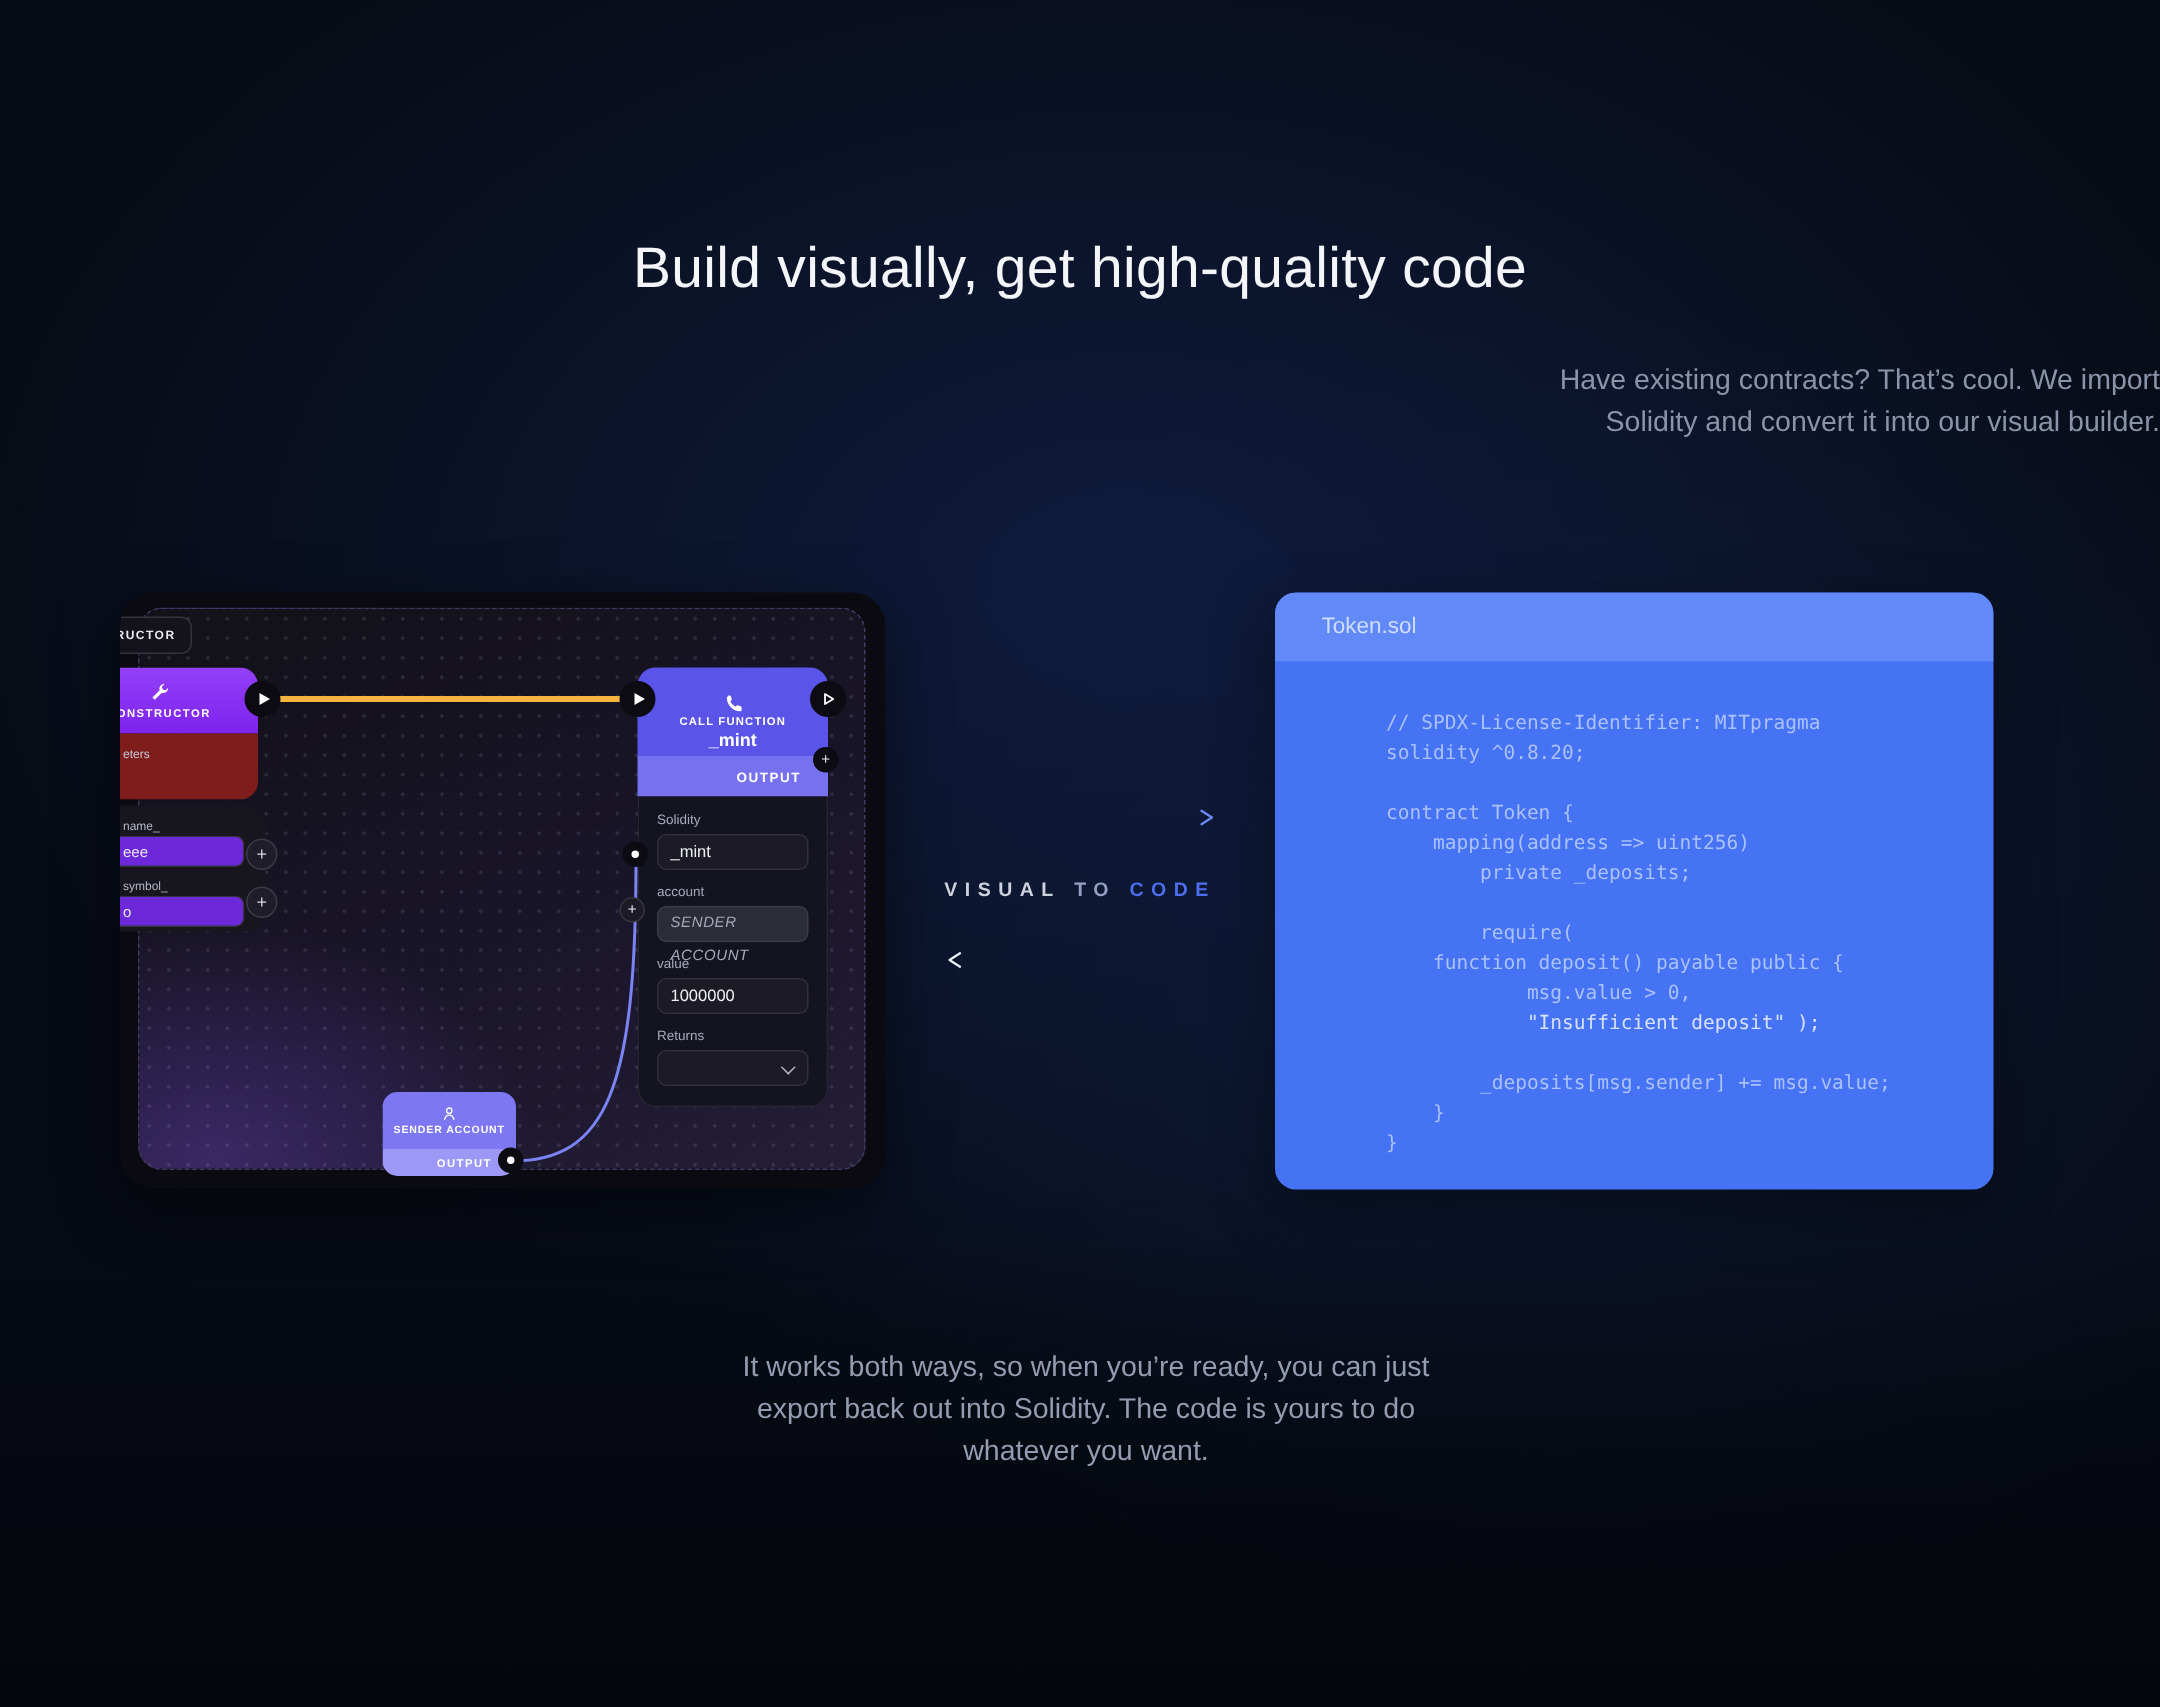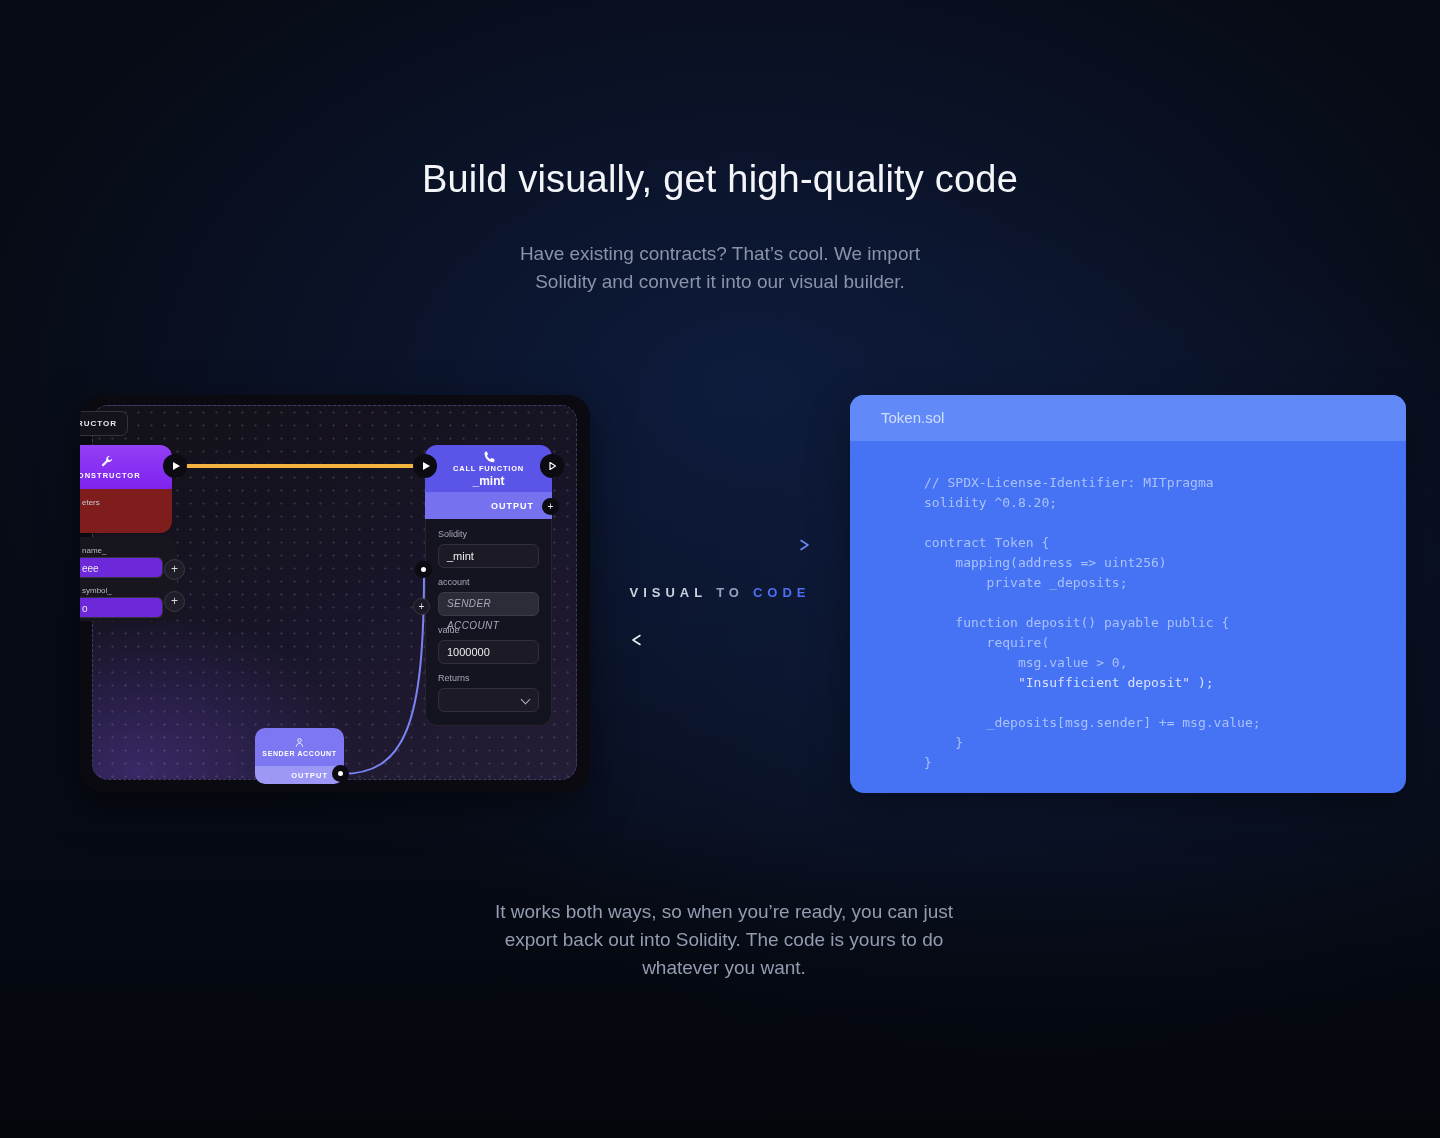--- a/index.html
+++ b/index.html
@@ -8,21 +8,21 @@
     font-family:"Liberation Sans",sans-serif;
     background:
       linear-gradient(180deg, rgba(4,6,12,0) 72%, rgba(3,5,10,.85) 100%),
       radial-gradient(1150px 780px at 52% 34%, #0e1b3c 0%, rgba(14,27,60,0) 68%),
       radial-gradient(900px 620px at 72% 56%, rgba(13,25,54,.9) 0%, rgba(13,25,54,0) 70%),
       #070b15;
   }
   
   .hero-title{position:absolute;top:158px;left:0;width:100%;text-align:center;
     font-size:38px;font-weight:500;letter-spacing:.2px;color:#f3f5f9;margin:0;}
-  .hero-sub{position:absolute;top:240px;left:0;width:100%;text-align:center;
+  .hero-sub{position:absolute;top:240px;left:0;width:100%;text-align:right;
     font-size:19px;line-height:28px;color:#8a93a7;margin:0;}
   .footer-text{position:absolute;top:894px;left:0;width:100%;text-align:center;
     font-size:19px;line-height:28px;color:#939cb0;margin:4px;}
   
   .builder{position:absolute;left:80px;top:395px;width:510px;height:397px;
     background:#0a0a10;border-radius:22px;overflow:hidden;box-shadow:0 14px 40px rgba(0,0,0,.5);}
   .canvas{position:absolute;left:12px;top:10px;right:13px;bottom:12px;
     border:1px dashed #3e3c63;border-radius:16px;
     background:
       radial-gradient(rgba(195,190,225,.14) 1px, transparent 1.3px),
@@ -52,21 +52,21 @@
   .port{position:absolute;width:24px;height:24px;border-radius:50%;background:#0b0b11;z-index:4;
     display:flex;align-items:center;justify-content:center;}
   .port.small{width:17px;height:17px;}
   .tri-fill{width:0;height:0;border-left:7px solid #fff;border-top:4.5px solid transparent;border-bottom:4.5px solid transparent;margin-left:2px;}
   .dot{width:5px;height:5px;border-radius:50%;background:#fff;}
   .port-plus{color:#e6e8ee;font-size:10px;line-height:1;}
   .port.ghost{background:#1c1b25;border:1px solid #37363f;box-sizing:border-box;}
   
   .callnode{position:absolute;left:345px;top:50px;width:127px;z-index:3;}
   .call-head{height:45px;background:#5b54e8;border-radius:12px 12px 0 0;
-    display:flex;flex-direction:column;align-items:center;justify-content:center;gap:1px;padding-top:2px;}
+    display:flex;flex-direction:column;align-items:center;justify-content:center;gap:1px;padding-top:14px;}
   .call-title{font-size:7.5px;font-weight:bold;letter-spacing:.8px;color:#fff;}
   .call-name{font-size:12px;font-weight:600;color:#fff;}
   .call-obar{height:27px;background:#7672ef;display:flex;align-items:center;justify-content:flex-end;
     padding-right:18px;font-size:9px;font-weight:bold;letter-spacing:1px;color:#fff;}
   .call-body{background:#141320;border:1px solid #26242f;border-top:none;border-radius:0 0 12px 12px;
     padding:10px 12px 13px;}
   .c-label{font-size:9px;color:#a6aab8;margin:9px 0 5px;}
   .c-label:first-child{margin-top:0;}
   .c-input{height:22px;line-height:22px;background:#1c1b25;border:1px solid #302f3b;border-radius:6px;
     padding:0 8px;font-size:11px;color:#eceef2;}
@@ -81,21 +81,21 @@
   .send-obar{height:18px;background:#9d98f6;display:flex;align-items:center;justify-content:flex-end;
     padding-right:16px;font-size:7.5px;font-weight:bold;letter-spacing:1px;color:#fff;}
   
   .arrow-svg{position:absolute;}
   .mid-label{position:absolute;left:570px;top:585px;width:300px;text-align:center;
     font-size:13px;font-weight:bold;letter-spacing:5px;}
   .mid-label .w1{color:#ccd1dc;}
   .mid-label .w2{color:#94a0c2;margin-left:9px;}
   .mid-label .w3{color:#4e6ef2;margin-left:9px;}
   
-  .codepanel{position:absolute;left:850px;top:395px;width:556px;height:398px;border-radius:14px;
+  .codepanel{position:absolute;left:850px;top:395px;width:479px;height:398px;border-radius:14px;
     overflow:hidden;background:#4573f3;box-shadow:0 14px 40px rgba(0,0,0,.35);}
   .code-head{height:46px;background:#6189f8;line-height:46px;padding-left:31px;
     font-size:15px;color:rgba(232,239,255,.82);}
   .code-body{padding:32px 20px 0 31px;font-family:"DejaVu Sans Mono",monospace;
     font-size:13px;line-height:20px;color:#aac1fa;margin-left:43px;}
   .code-line{min-height:20px;white-space:pre;}
   .code-line.str{color:#d7e1fd;}
   .icon-svg{display:block;}
 </style>
 </head>
@@ -234,22 +234,22 @@
   <div class="codepanel">
     <div class="code-head">Token.sol</div>
     <div class="code-body">
       <div class="code-line">// SPDX-License-Identifier: MITpragma</div>
       <div class="code-line">solidity ^0.8.20;</div>
       <div class="code-line"></div>
       <div class="code-line">contract Token {</div>
       <div class="code-line">    mapping(address =&gt; uint256)</div>
       <div class="code-line">        private _deposits;</div>
       <div class="code-line"></div>
+      <div class="code-line">        require(</div>
       <div class="code-line">    function deposit() payable public {</div>
-      <div class="code-line">        require(</div>
       <div class="code-line">            msg.value &gt; 0,</div>
       <div class="code-line str">            "Insufficient deposit" );</div>
       <div class="code-line"></div>
       <div class="code-line">        _deposits[msg.sender] += msg.value;</div>
       <div class="code-line">    }</div>
       <div class="code-line">}</div>
     </div>
   </div>
 
   <p class="footer-text">

